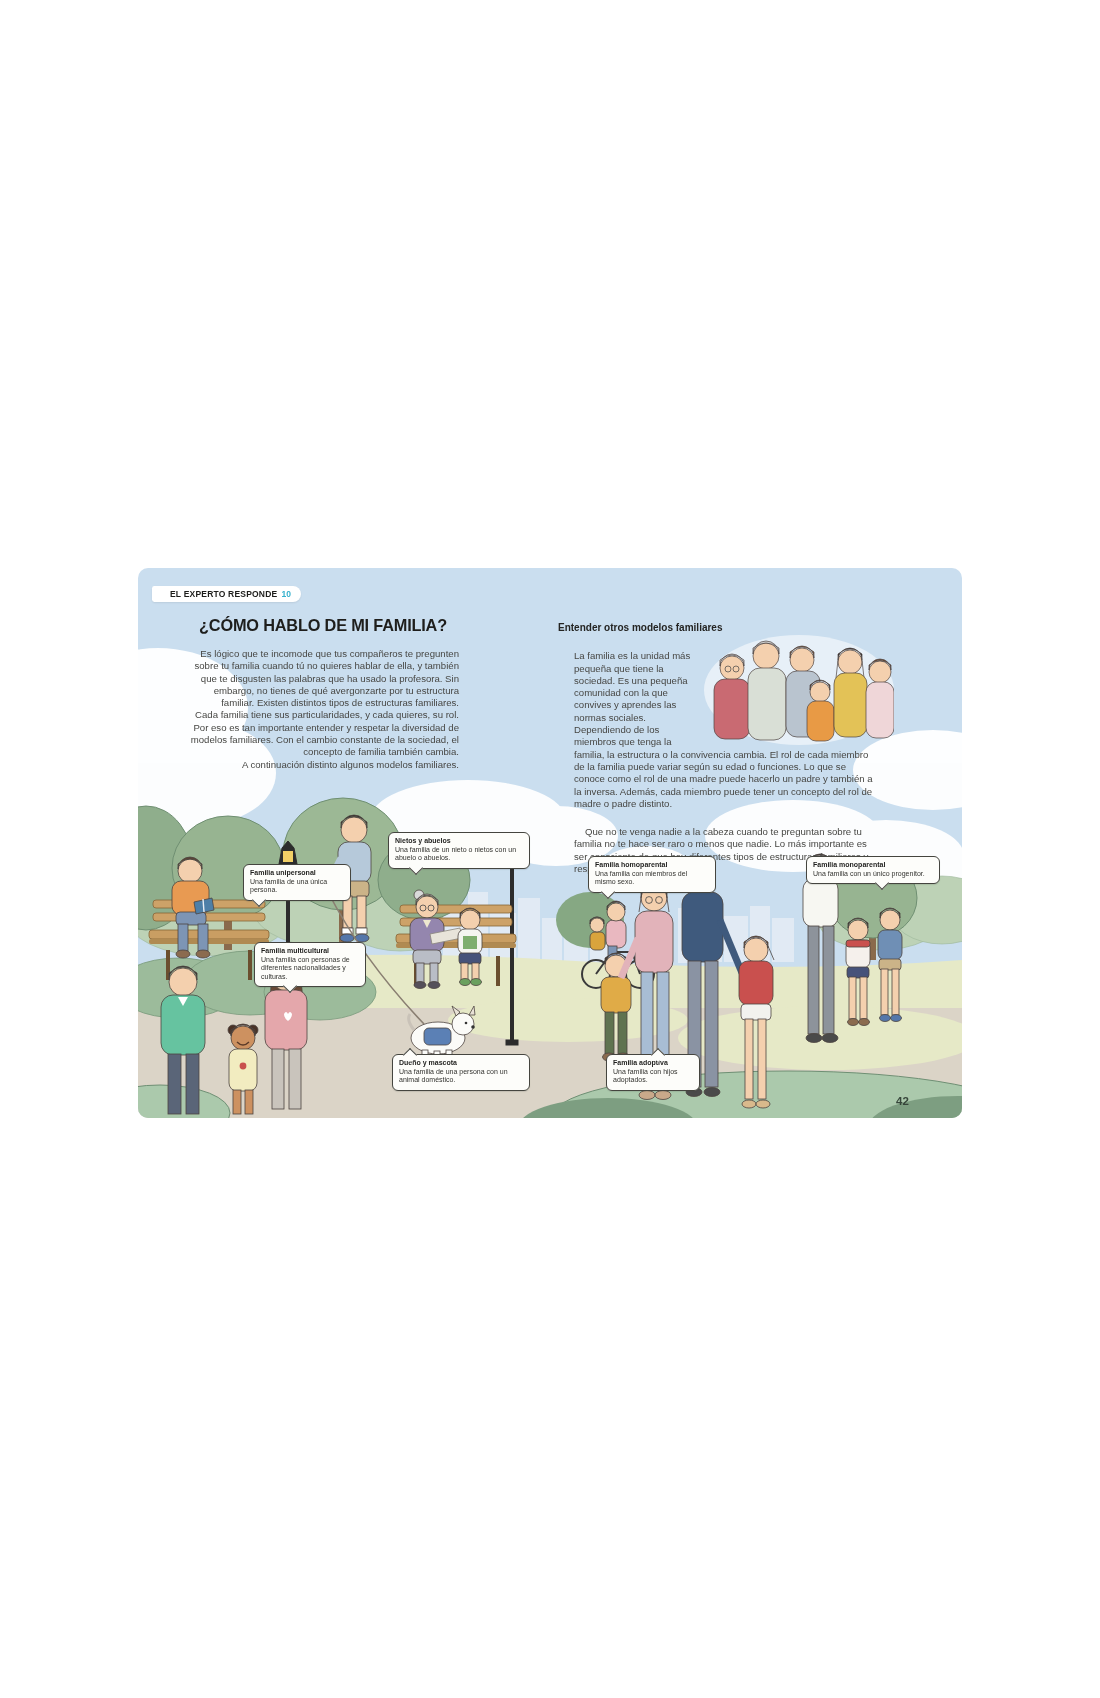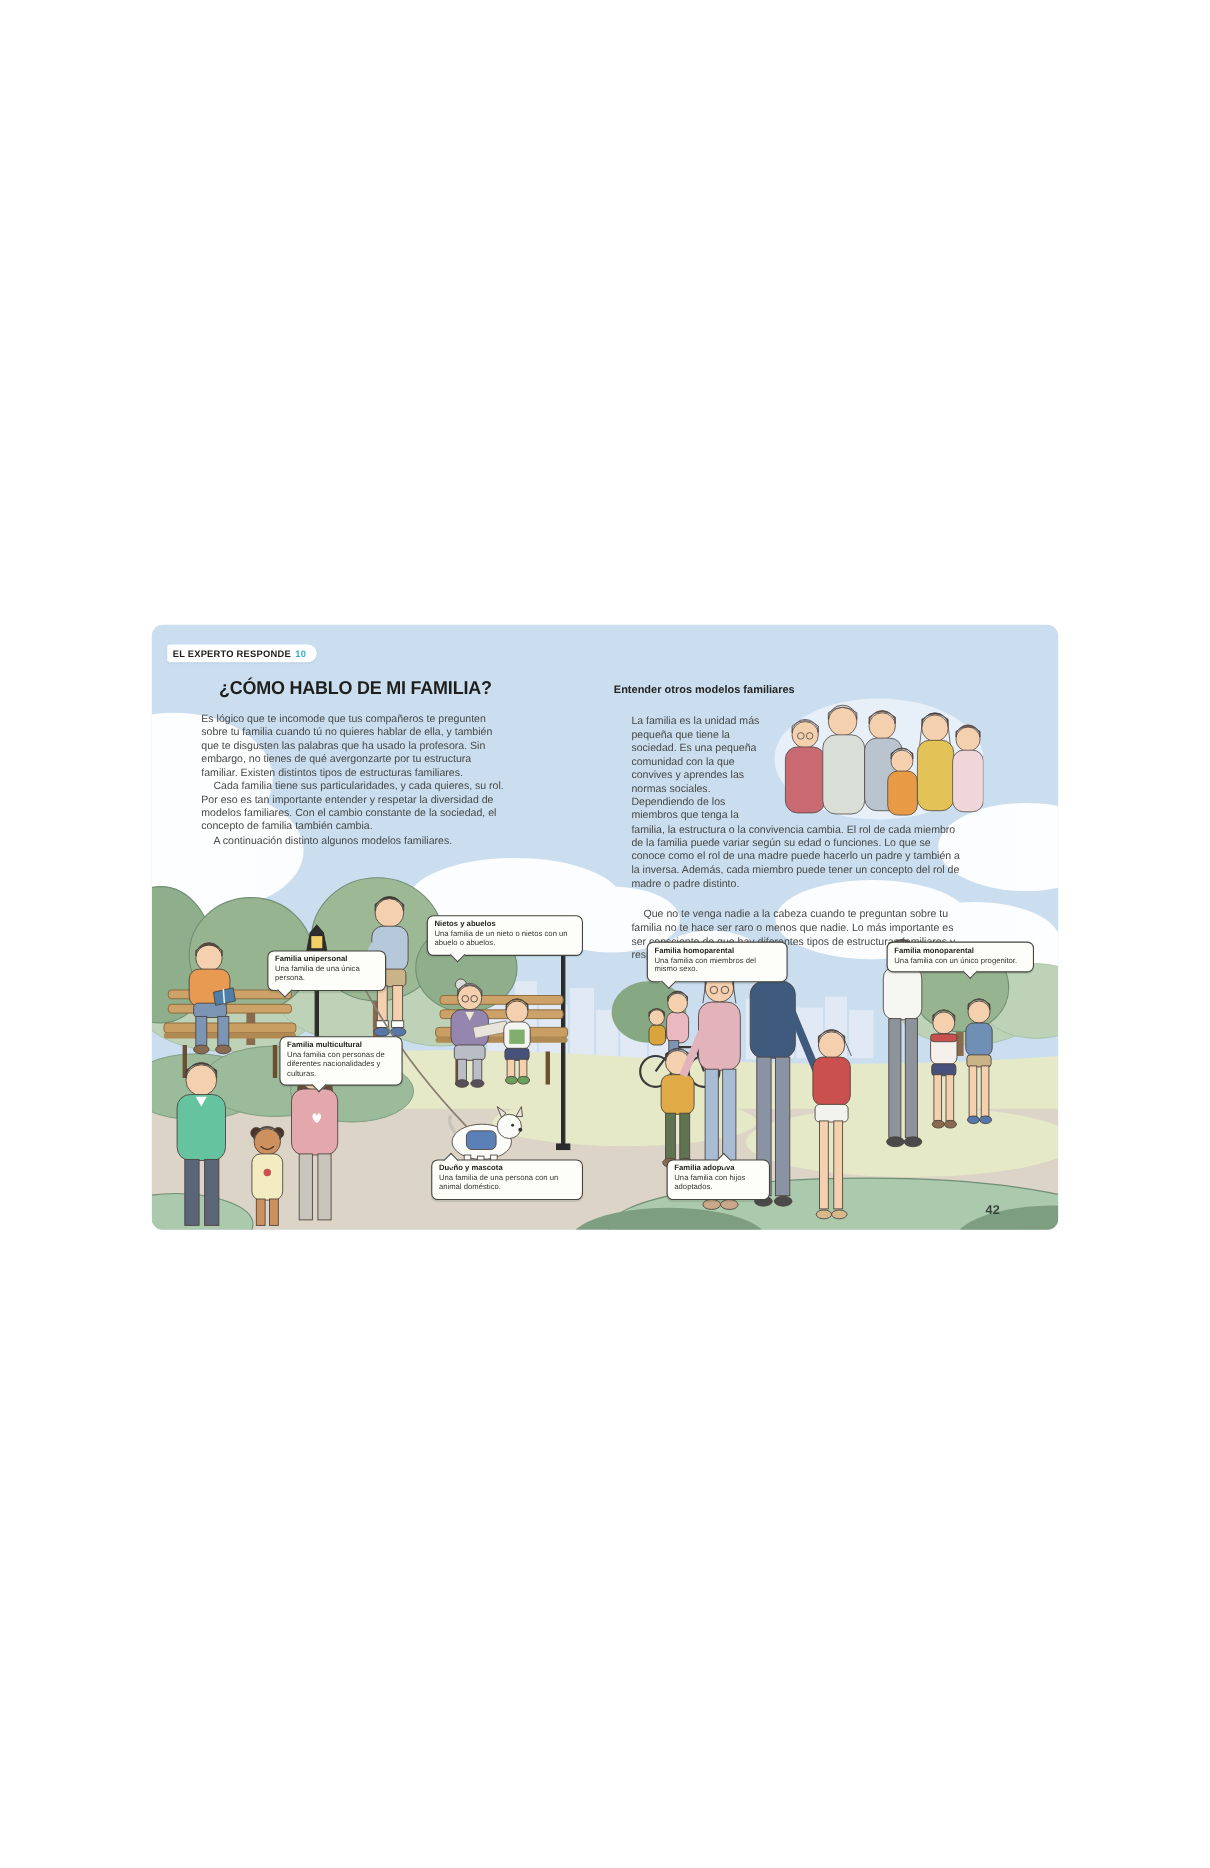--- a/index.html
+++ b/index.html
@@ -1,20 +1,20 @@
 <!DOCTYPE html>
 <html><head>
 <meta charset="utf-8">
 <style>
   html,body{margin:0;padding:0;background:#ffffff;}
   body{width:1100px;height:1698px;position:relative;font-family:"Liberation Sans",sans-serif;}
   #page{position:absolute;left:138px;top:568px;width:824px;height:550px;background:#cadeef;border-radius:10px;overflow:hidden;}
   #scene{position:absolute;left:0;top:0;width:824px;height:550px;}
-  .txt{position:absolute;color:#474744;}
-  #badge{position:absolute;left:14px;top:18px;background:#ffffff;border-radius:3px 10px 10px 3px;padding:3px 10px 3px 5px;font-size:8.5px;font-weight:bold;letter-spacing:.2px;color:#1c1c1a;box-shadow:0 1px 2px rgba(0,0,0,.08);}
+  .txt{position:absolute;color:#474744;text-align:right;}
+  #badge{position:absolute;left:14px;top:18px;background:#ffffff;border-radius:3px 10px 10px 3px;padding:3px 10px 3px 18px;font-size:8.5px;font-weight:bold;letter-spacing:.2px;color:#1c1c1a;box-shadow:0 1px 2px rgba(0,0,0,.08);}
   #badge .num{color:#36b1cd;margin-left:4px;}
   #title{position:absolute;left:40px;top:48px;width:290px;text-align:center;font-size:17px;font-weight:800;color:#1e1e1c;letter-spacing:-.2px;transform:scaleX(.96);transform-origin:center;}
   #intro{position:absolute;left:45px;top:80px;width:276px;font-size:9.6px;line-height:12.3px;}
   #intro p{margin:0;}
   .ind{text-indent:11px;}
   #sidebar{position:absolute;left:420px;top:54px;width:336px;font-size:9.6px;line-height:12.3px;color:#474744;}
   #sidebar h3{margin:0 0 2px 0;font-size:10px;font-weight:800;color:#26262 4;white-space:nowrap;color:#242422;}
   #famfloat{float:right;width:190px;height:126px;margin:-16px 0 2px 8px;}
   #sidebar p{margin:16px;}
   .label{position:absolute;background:#fdfdfa;border:1px solid #45453f;border-radius:6px;padding:4px 6px 5px 6px;font-size:7px;line-height:8.6px;color:#33332f;box-shadow:0 1px 1px rgba(60,70,60,.15);}

